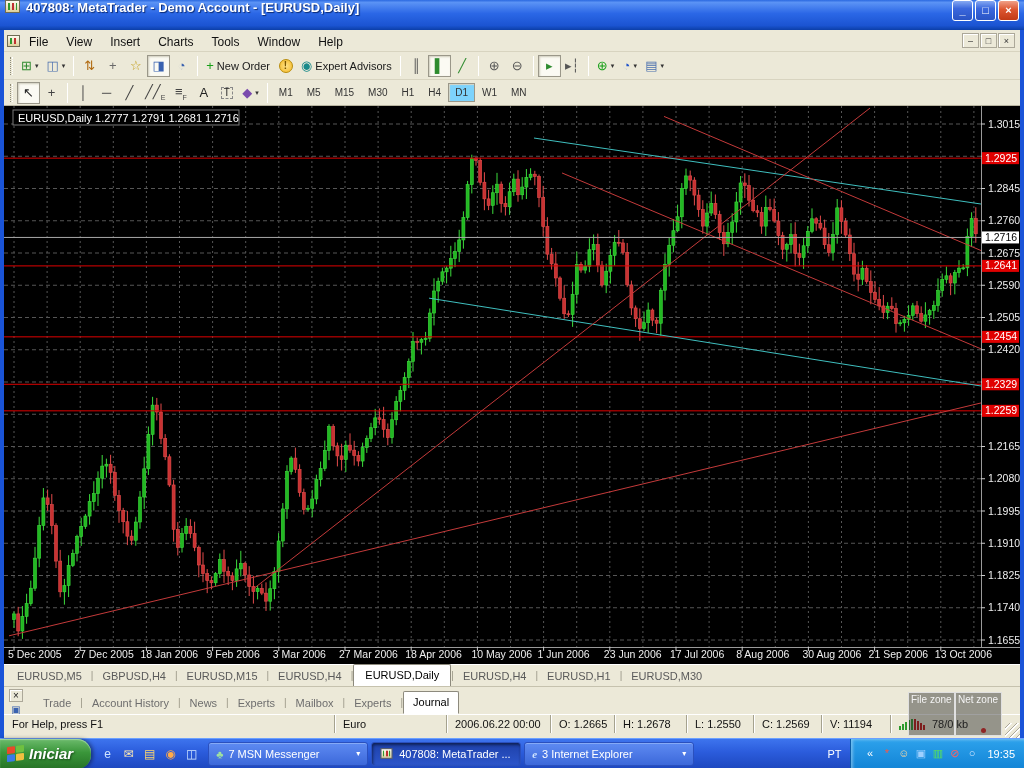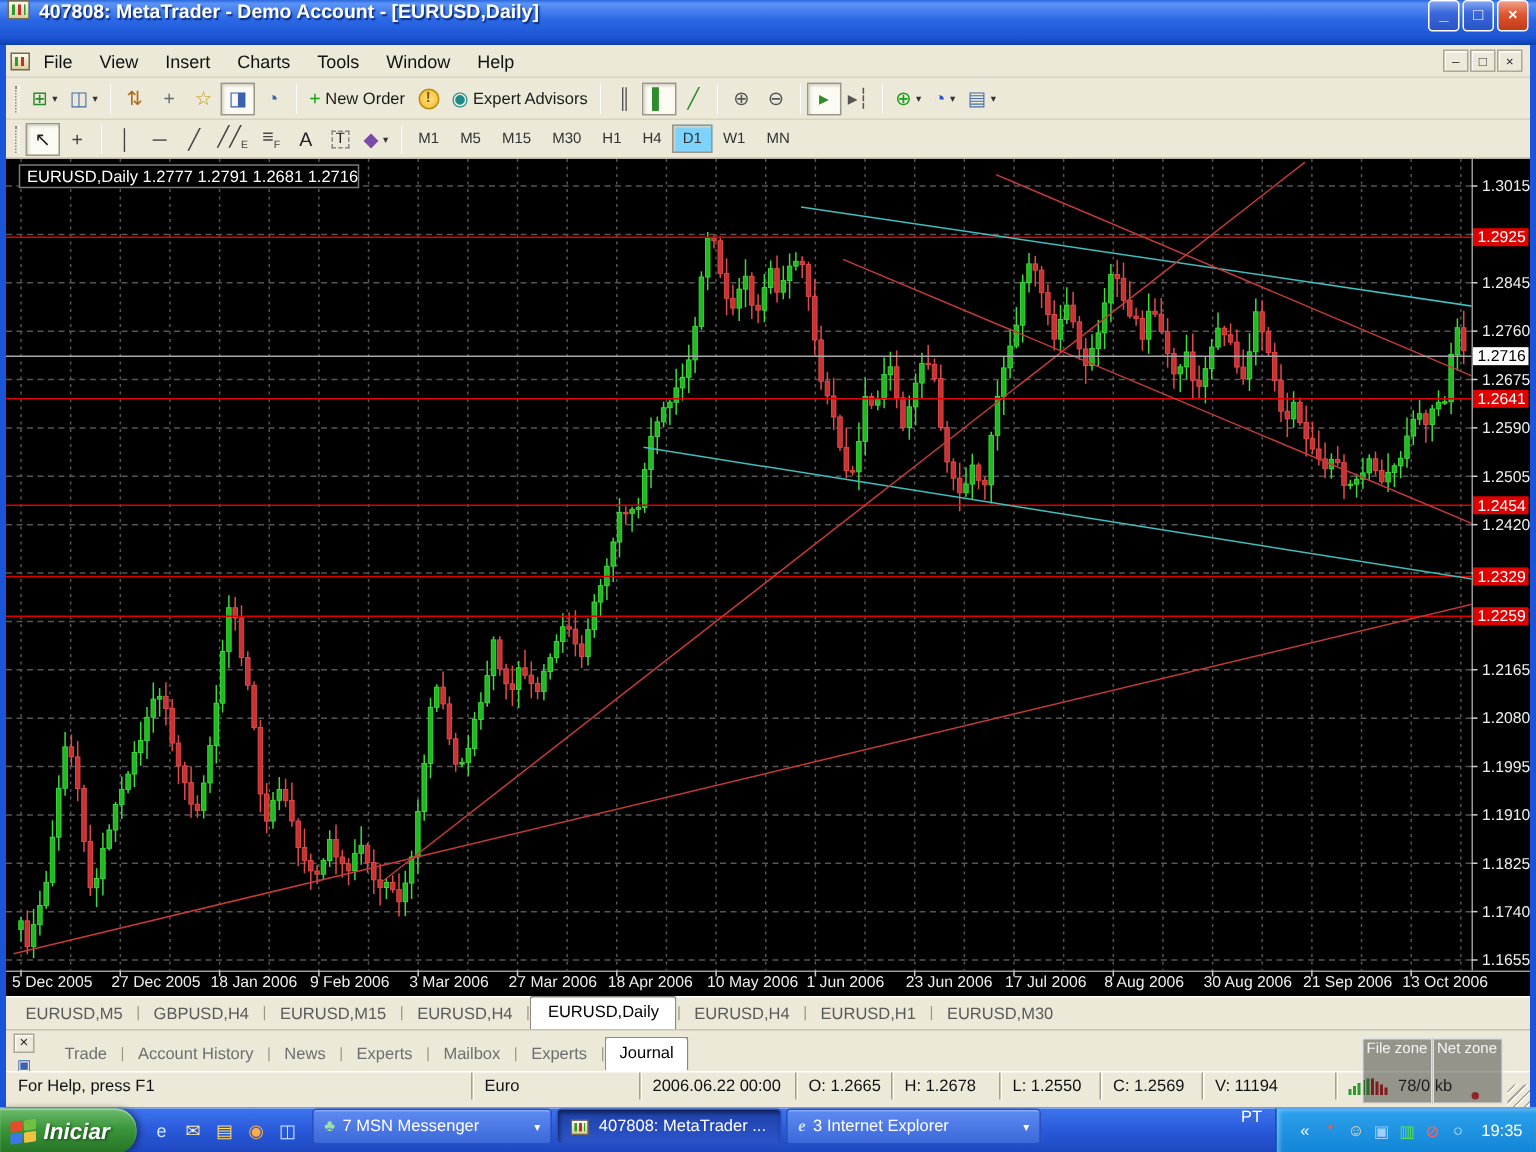--- a/index.html
+++ b/index.html
@@ -81,21 +81,21 @@
     white-space:nowrap;color:#111}
   .scell.first{border-left:none;box-shadow:none;flex:1}
   .sig{display:flex;align-items:flex-end;gap:1px;margin-right:7px}
   .sig span{width:2px;display:block}
   .reddot{position:absolute;right:34px;bottom:5px;width:5px;height:5px;border-radius:50%;background:#e02020}
   .grip{position:absolute;right:0;bottom:0;width:15px;height:15px;
     background:repeating-linear-gradient(135deg,transparent 0 3px,#aca899 3px 4px,#fff 4px 5px)}
 
   
   #taskbar{height:30px;background:linear-gradient(#3d74ee,#2b5cdc 45%,#1e48c0);border-top:1px solid #6aa0ff;
-    display:flex;position:relative}
+    display:flex;align-items:center;position:relative}
   #startbtn{height:30px;padding:0 18px 0 7px;display:flex;align-items:center;gap:5px;flex:none;
     background:linear-gradient(#6cbb6c,#3a963a 45%,#267326);border-radius:0 14px 14px 0;
     box-shadow:2px 0 4px rgba(0,0,0,.45),inset 0 1px 1px #9fd89f;color:#fff;font-weight:bold;font-style:italic;
     font-size:15px;text-shadow:1px 1px 2px #184a18;cursor:default}
   .flag{width:17px;height:15px;display:grid;grid-template-columns:8px 8px;grid-template-rows:7px 7px;gap:1px;transform:skewY(-8deg)}
   .flag span{border-radius:1px}
   .ql{display:flex;align-items:center;gap:4px;padding:0 8px;flex:none}
   .qlicon{width:17px;height:17px;display:flex;align-items:center;justify-content:center;font-size:12px;cursor:default}
   .taskbtn{height:24px;margin-right:3px;padding:0 7px;display:flex;align-items:center;gap:5px;flex:none;
     background:linear-gradient(#5e8bf2,#3c68da);border:1px solid #2a50be;border-radius:3px;color:#fff;font-size:11px;
@@ -917,21 +917,21 @@
     </div>
 
     <div id="statusbar">
       <span class="scell first">For Help, press F1</span>
       <span class="scell" style="width:112px">Euro</span>
       <span class="scell" style="width:104px">2006.06.22 00:00</span>
       <span class="scell" style="width:64px">O: 1.2665</span>
       <span class="scell" style="width:72px">H: 1.2678</span>
       <span class="scell" style="width:67px">L: 1.2550</span>
       <span class="scell" style="width:68px">C: 1.2569</span>
-      <span class="scell" style="width:89px">V: 11194</span>
+      <span class="scell" style="width:69px">V: 11194</span>
       <span class="scell" style="width:130px">
         <span class="sig">
           <span style="height:4px;background:#2d9a2d"></span>
             <span style="height:6px;background:#2d9a2d"></span>
           <span style="height:8px;background:#2d9a2d"></span>
             <span style="height:10px;background:#2d9a2d"></span>
           <span style="height:11px;background:#2d9a2d"></span>
             <span style="height:11px;background:#c01212"></span>
           <span style="height:9px;background:#c01212"></span>
             <span style="height:7px;background:#c01212"></span>

